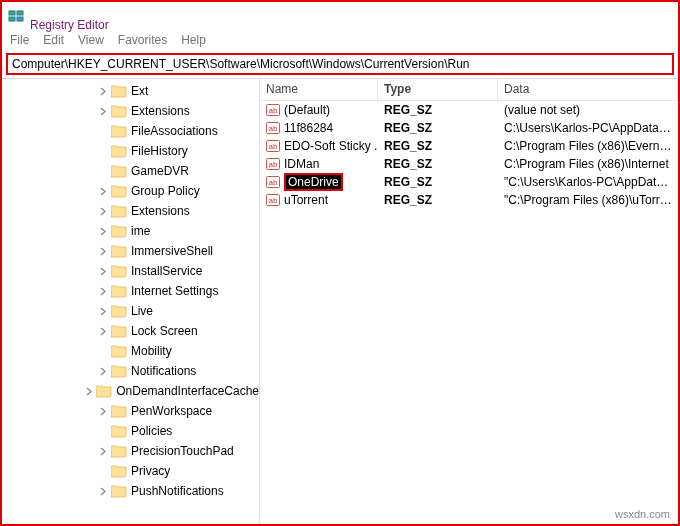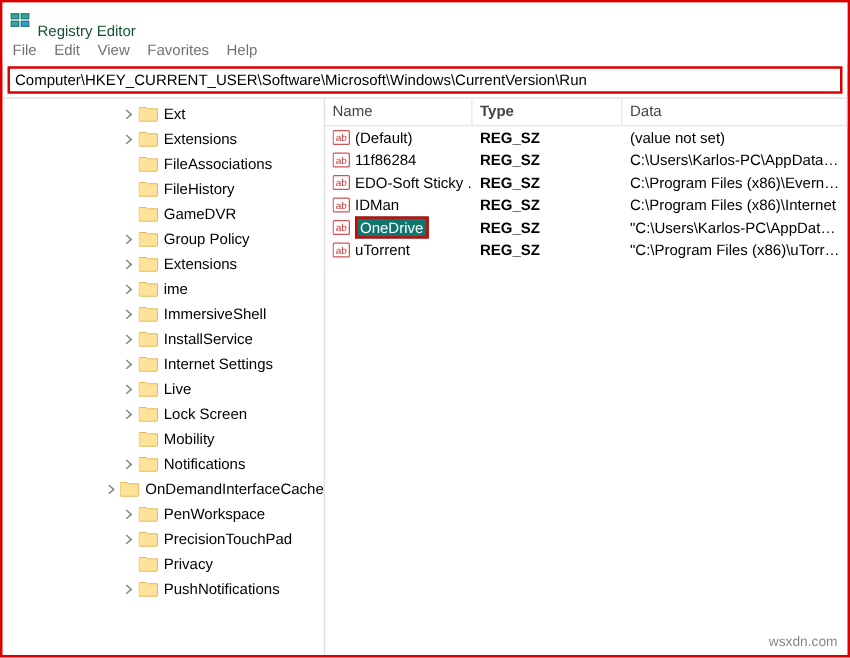--- a/index.html
+++ b/index.html
@@ -1,19 +1,19 @@
 <!DOCTYPE html>
 <html><head>
 <meta charset="utf-8">
 <style>
   * { box-sizing: border-box; font-family: "Segoe UI", Tahoma, sans-serif; }
   body { margin: 0; width: 680px; height: 526px; background: #fff; overflow: hidden; font-size: 12px; border: 2px solid #d00; position: relative; }
   .titlebar { height: 28px; display: flex; align-items: center; padding: 0 6px; background: #fff; }
   .titlebar .app-icon { width: 16px; height: 16px; margin-right: 6px; }
-  .titlebar .title { font-size: 12px; color: #14532d; margin-top: 18px; }
+  .titlebar .title { font-size: 12px; color: #701a75; margin-top: 18px; }
   .menubar { height: 20px; display: flex; align-items: center; gap: 14px; padding: 0 8px; background: #fff; }
   .menubar span { font-size: 12px; color: #737373; cursor: default; }
   .addressbar-wrap { padding: 3px 4px; }
   .addressbar { border: 2px solid #d00; height: 22px; display: flex; align-items: center; padding: 0 4px; font-size: 12px; }
   .body { display: flex; height: calc(526px - 28px - 20px - 28px - 4px); border-top: 1px solid #ddd; }
   .tree { width: 258px; border-right: 1px solid #ddd; overflow: hidden; padding-top: 2px; position: relative; }
   .tree-item { display: flex; align-items: center; height: 20px; font-size: 12px; white-space: nowrap; cursor: default; }
   .tree-item .indent { display: inline-block; }
   .expander { width: 11px; height: 11px; margin-right: 2px; display: inline-flex; align-items: center; justify-content: center; color: #666; }
   .expander svg { width: 9px; height: 9px; }
@@ -22,21 +22,21 @@
   .list { flex: 1; overflow: hidden; }
   .list-header { display: flex; height: 22px; border-bottom: 1px solid #e5e5e5; background: #fff; justify-content: center; }
   .list-header .col { padding: 3px 6px; font-size: 12px; border-right: 1px solid #e5e5e5; color: #444; cursor: default; }
   .col-name { width: 118px; }
   .col-type { width: 120px; font-weight: bold; }
   .col-data { flex: 1; }
   .list-rows { }
   .row { display: flex; height: 18px; align-items: center; font-size: 12px; white-space: nowrap; }
   .row .cell { padding: 0 6px; overflow: hidden; text-overflow: ellipsis; }
   .row .cell.col-name { display: flex; align-items: center; gap: 4px; }
-  .row.selected .cell.col-name .name-text { background: #0f766e; border: 2px solid #d00; color: #fff; padding: 0 2px; }
+  .row.selected .cell.col-name .name-text { background: #000000; border: 2px solid #d00; color: #fff; padding: 0 2px; }
   .val-icon { width: 14px; height: 14px; flex-shrink: 0; }
   .watermark { position: absolute; right: 8px; bottom: 4px; font-size: 11px; color: #888; }
 </style>
 </head>
 <body>
 
 <div class="titlebar">
   <span class="app-icon">
     <svg viewBox="0 0 16 16">
         <rect x="1" y="3" width="6" height="4" fill="#3a9" stroke="#277"></rect>
@@ -281,20 +281,30 @@
         </span>
         <span class="folder">
           <svg viewBox="0 0 16 14">
             <path d="M1 2h5l1 1h8v9a1 1 0 0 1-1 1H1a1 1 0 0 1-1-1V3a1 1 0 0 1 1-1z" fill="#ffe29a" stroke="#d6a93a" stroke-width="0.6"></path>
           </svg>
         </span>
         <span class="label">PenWorkspace</span>
       </div>
       <div class="tree-item">
         <span class="indent" style="width: 96px;"></span>
+        <span class="expander"></span>
+        <span class="folder">
+          <svg viewBox="0 0 16 14">
+            <path d="M1 2h5l1 1h8v9a1 1 0 0 1-1 1H1a1 1 0 0 1-1-1V3a1 1 0 0 1 1-1z" fill="#ffe29a" stroke="#d6a93a" stroke-width="0.6"></path>
+          </svg>
+        </span>
+        <span class="label">Policies</span>
+      </div>
+      <div class="tree-item">
+        <span class="indent" style="width: 96px;"></span>
         <span class="expander">
           <svg viewBox="0 0 9 9">
             <path d="M2 1 L6 4.5 L2 8" fill="none" stroke="#888" stroke-width="1.3"></path>
           </svg>
         </span>
         <span class="folder">
           <svg viewBox="0 0 16 14">
             <path d="M1 2h5l1 1h8v9a1 1 0 0 1-1 1H1a1 1 0 0 1-1-1V3a1 1 0 0 1 1-1z" fill="#ffe29a" stroke="#d6a93a" stroke-width="0.6"></path>
           </svg>
         </span>

